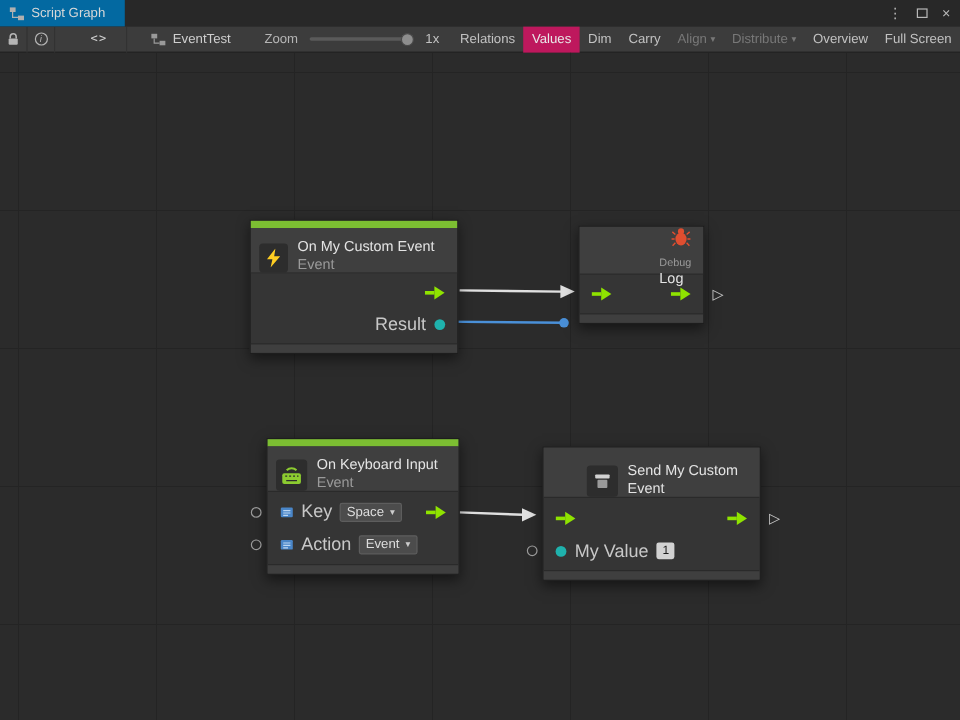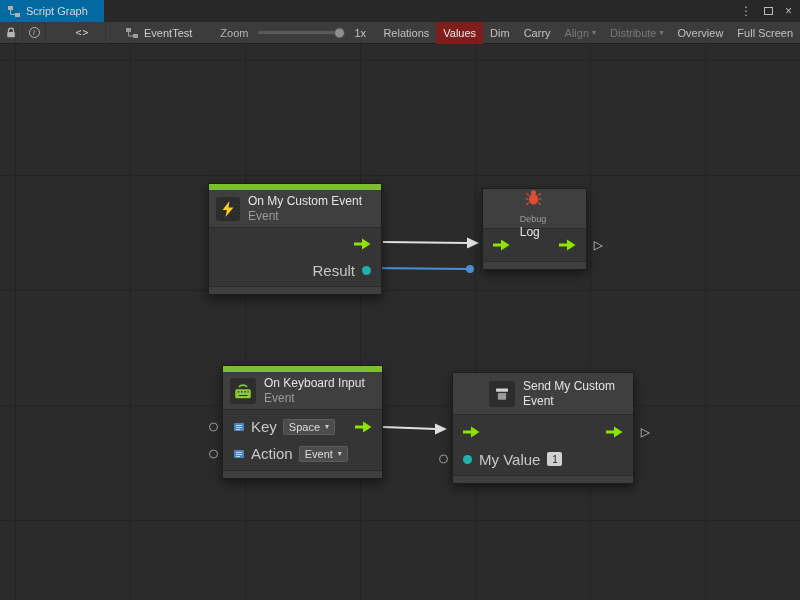--- a/index.html
+++ b/index.html
@@ -19,39 +19,39 @@
   .tbtn { height:22px; display:flex; align-items:center; padding:0 7px; white-space:nowrap; }
   .icon-cell { width:23px; justify-content:center; border-right:1px solid #323232; padding:0; }
   .code-cell { width:46px; justify-content:center; border-right:1px solid #323232; margin-left:14px; font-family:"DejaVu Sans Mono", monospace; font-size:10px; color:#cfcfcf; letter-spacing:1px; }
   .info-circle { width:11px; height:11px; border:1px solid #b5b5b5; border-radius:50%; font-size:8px; display:flex; align-items:center; justify-content:center; color:#b5b5b5; font-style:italic; }
   .breadcrumb { display:flex; align-items:center; gap:6px; margin-left:20px; color:#cfcfcf; }
   .zoom-label { margin-left:28px; color:#b5b5b5; }
   .slider { width:86px; height:3px; background:#5a5a5a; border-radius:2px; position:relative; margin:0 10px 0 10px; }
   .knob { position:absolute; right:-1px; top:50%; transform:translateY(-50%); width:11px; height:11px; border-radius:50%; background:#8e8e8e; border:1px solid #4a4a4a; }
   .zoom-value { color:#c2c2c2; }
   .tb-right { margin-left:auto; display:flex; align-items:center; height:22px; }
-  .tbtn.active { background:#7f1d1d; color:#e8e8e8;text-align:right; }
+  .tbtn.active { background:#be185d; color:#e8e8e8;text-align:right; }
   .tbtn.disabled { color:#787878; }
   .caret { font-size:8px; margin-left:3px; }
 
   
   .canvas { position:absolute; top:44px; left:0; width:800px; height:556px;
     background-color:#2b2b2b;
     background-image:
       linear-gradient(to right, #242424 1px, transparent 1px),
       linear-gradient(to bottom, #242424 1px, transparent 1px);
     background-size:115px 115px;
     background-position:15px 16px;
   }
   .connections { position:absolute; top:0; left:0; width:800px; height:556px; }
 
   
   .node { position:absolute; background:#353535; border:1px solid #1d1d1d; box-shadow:0 4px 10px rgba(0,0,0,.5); }
   .accent { height:6px; background:#7cbe32; }
-  .node-header { background:#3f3f3f; border-bottom:1px solid #2a2a2a; display:flex; align-items:center; gap:8px; padding:0 10px 0 7px; }
+  .node-header { background:#3f3f3f; border-bottom:1px solid #2a2a2a; display:flex; align-items:flex-end; gap:8px; padding:0 10px 0 7px; }
   .h38 { height:38px; } .h40 { height:40px;flex-direction:column; } .h42 { height:42px;padding-left:36px; }
   .nicon { display:flex; align-items:center; justify-content:center; flex:0 0 auto; }
   .darksq { background:#2d2d2d; border-radius:3px; }
   .sq24 { width:24px; height:24px; } .sq26 { width:26px; height:26px; }
   .ht { display:flex; flex-direction:column; justify-content:center; line-height:1.2; }
   .title { font-size:12px; color:#e4e4e4; }
   .subtitle { font-size:12px; color:#9b9b9b; }
   .category { font-size:9px; color:#9b9b9b; }
   .node-body { padding:3px 0; background:#353535; }
   .prow { display:flex; align-items:center; height:26px; padding:0 10px; position:relative; }

